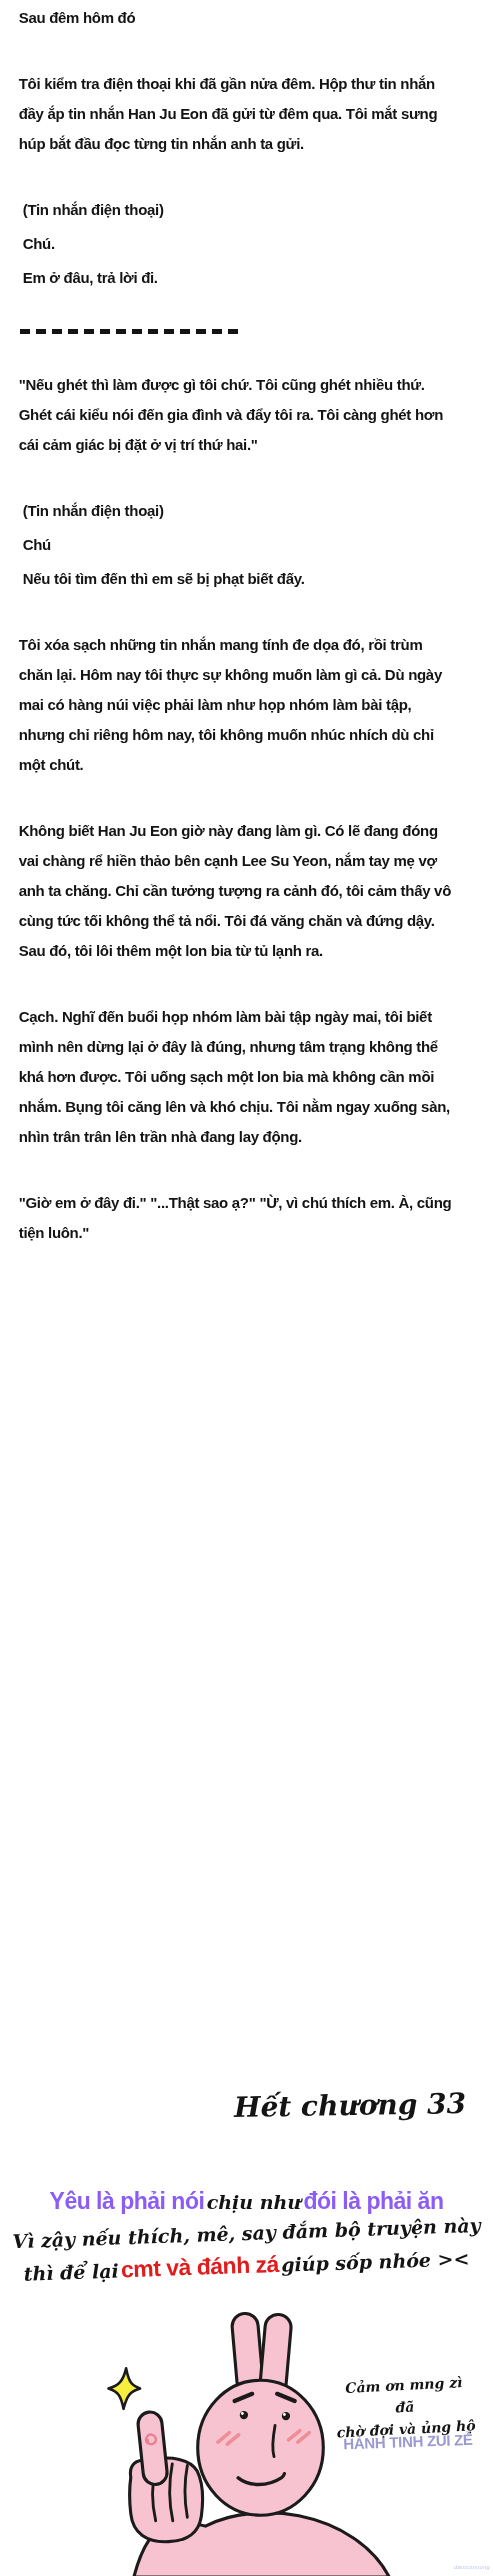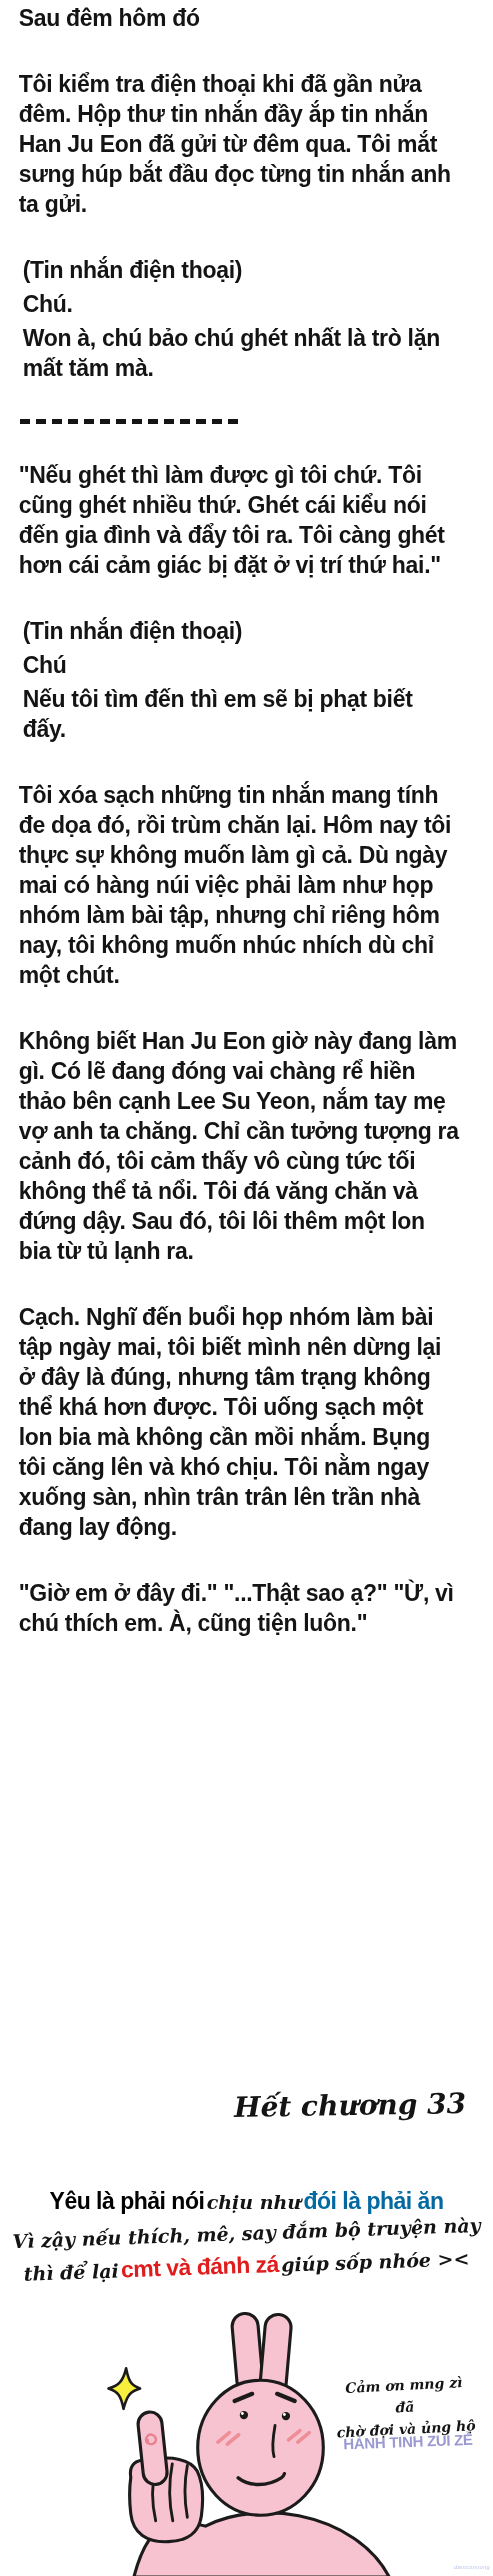--- a/index.html
+++ b/index.html
@@ -7,21 +7,21 @@
     position:relative;
     width:493px;height:2576px;
     background:#ffffff;
     overflow:hidden;
     font-family:"Liberation Sans", sans-serif;
     color:#141414;
   }
   .story{
     padding:3.1px 33px 0 18.7px;
     font-weight:700;
-    font-size:23px;
+    font-size:15px;
     line-height:30px;
     letter-spacing:-0.3px;
   }
   .story p, .story .h, .story .msg{margin:0 0 36px 0;}
   .story .msg div{margin:4px;}
   .divider{
     height:4.7px;width:223px;
     margin:5.2px 0 36px 1px;
     background:repeating-linear-gradient(90deg,#141414 0 10px,transparent 10px 16px);
   }
@@ -72,42 +72,42 @@
 <body>
 
 <div class="page">
 
   <div class="story">
     <div class="h">Sau đêm hôm đó</div>
     <p>Tôi kiểm tra điện thoại khi đã gần nửa đêm. Hộp thư tin nhắn đầy ắp tin nhắn Han Ju Eon đã gửi từ đêm qua. Tôi mắt sưng húp bắt đầu đọc từng tin nhắn anh ta gửi.</p>
     <div class="msg">
       <div>(Tin nhắn điện thoại)</div>
       <div>Chú.</div>
-      <div>Won à, chú bảo chú ghét nhất là trò lặn mất tăm mà.</div>
+      <div>Em ở đâu, trả lời đi.</div>
     </div>
     <div class="divider"></div>
     <p>"Nếu ghét thì làm được gì tôi chứ. Tôi cũng ghét nhiều thứ. Ghét cái kiểu nói đến gia đình và đẩy tôi ra. Tôi càng ghét hơn cái cảm giác bị đặt ở vị trí thứ hai."</p>
     <div class="msg">
       <div>(Tin nhắn điện thoại)</div>
       <div>Chú</div>
       <div>Nếu tôi tìm đến thì em sẽ bị phạt biết đấy.</div>
     </div>
     <p>Tôi xóa sạch những tin nhắn mang tính đe dọa đó, rồi trùm chăn lại. Hôm nay tôi thực sự không muốn làm gì cả. Dù ngày mai có hàng núi việc phải làm như họp nhóm làm bài tập, nhưng chỉ riêng hôm nay, tôi không muốn nhúc nhích dù chỉ một chút.</p>
     <p>Không biết Han Ju Eon giờ này đang làm gì. Có lẽ đang đóng vai chàng rể hiền thảo bên cạnh Lee Su Yeon, nắm tay mẹ vợ anh ta chăng. Chỉ cần tưởng tượng ra cảnh đó, tôi cảm thấy vô cùng tức tối không thể tả nổi. Tôi đá văng chăn và đứng dậy. Sau đó, tôi lôi thêm một lon bia từ tủ lạnh ra.</p>
     <p>Cạch. Nghĩ đến buổi họp nhóm làm bài tập ngày mai, tôi biết mình nên dừng lại ở đây là đúng, nhưng tâm trạng không thể khá hơn được. Tôi uống sạch một lon bia mà không cần mồi nhắm. Bụng tôi căng lên và khó chịu. Tôi nằm ngay xuống sàn, nhìn trân trân lên trần nhà đang lay động.</p>
     <p>"Giờ em ở đây đi." "...Thật sao ạ?" "Ừ, vì chú thích em. À, cũng tiện luôn."</p>
   </div>
 
   <div class="chapter-end">Hết chương 33</div>
 
   <div class="promo">
     <div class="promo-line">
-      <span class="red" style="color: #000000; text-align: center;">Yêu là phải nói</span>
+      <span class="red" style="color: #8b5cf6; text-align: center;">Yêu là phải nói</span>
       <span class="script">chịu như</span>
-      <span class="red" style="color: #0369a1;">đói là phải ăn</span>
+      <span class="red" style="color: #8b5cf6;">đói là phải ăn</span>
     </div>
     <div class="promo-line tilt script">Vì zậy nếu thích, mê, say đắm bộ truyện này</div>
     <div class="promo-line tilt">
       <span class="script">thì để lại</span>
       <span class="red" style="color: rgb(225, 28, 28);">cmt và đánh zá</span>
       <span class="script">giúp sốp nhóe &gt;&lt;</span>
     </div>
   </div>
 
   <svg class="bunny" width="493" height="270" viewBox="0 0 950 520">

